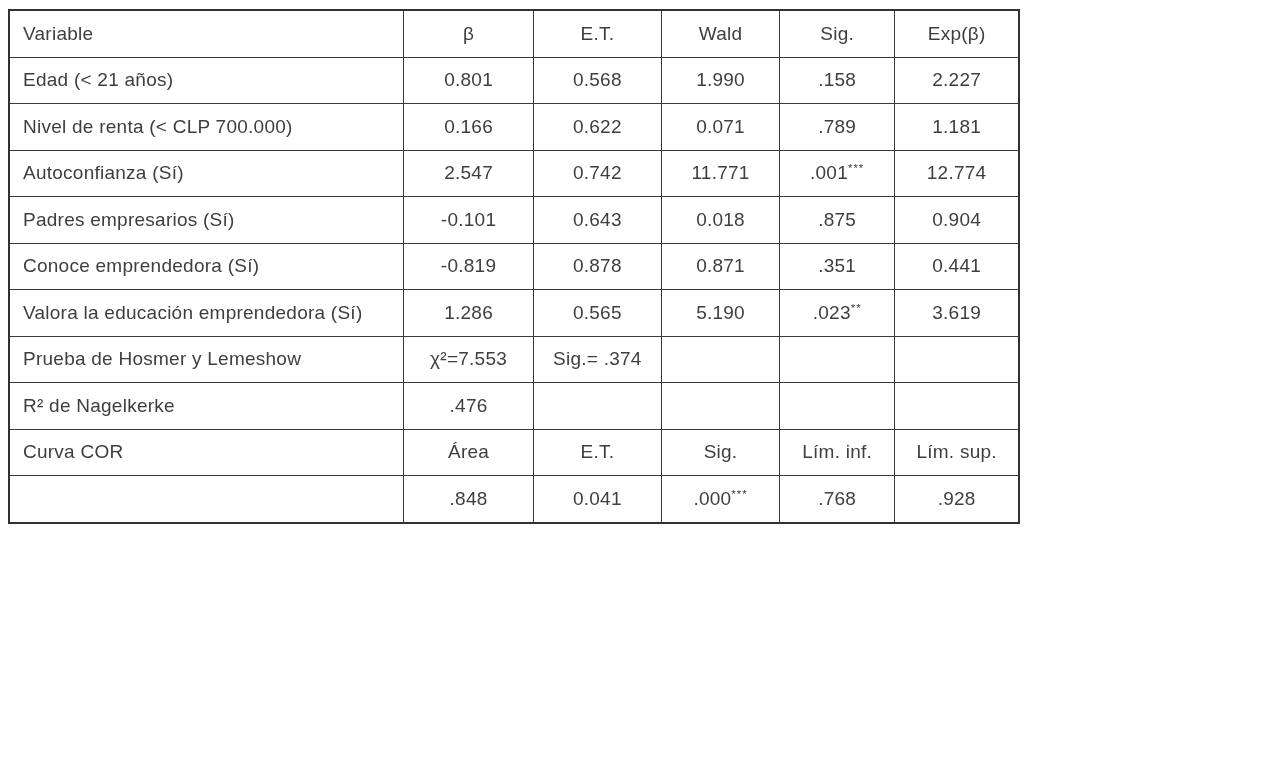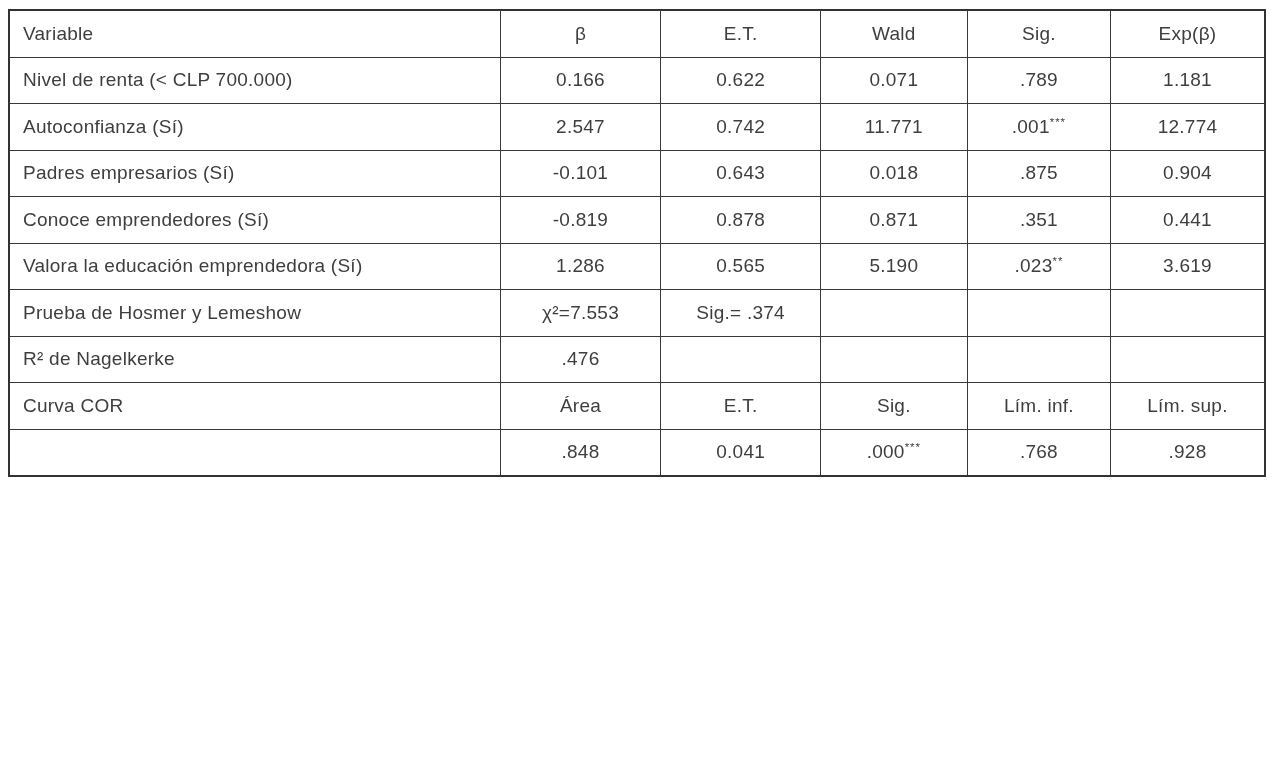--- a/index.html
+++ b/index.html
@@ -11,21 +11,21 @@
     width: 1274px;
     height: 773px;
     overflow: hidden;
     font-family: "Liberation Sans", "DejaVu Sans", sans-serif;
     color: #3e3e3e;
   }
   .wrap {
     padding: 9px 8px;
   }
   table.stat {
-    width: 1258px;
+    width: 1012px;
     border-collapse: collapse;
     table-layout: fixed;
     border: 2.5px solid #323232;
   }
   col.c0 { width: 39.1%; }
   col.c1 { width: 12.8%; }
   col.c2 { width: 12.7%; }
   col.c3 { width: 11.7%; }
   col.c4 { width: 11.4%; }
   col.c5 { width: 12.3%; }
@@ -72,20 +72,28 @@
         <th class="var">Variable</th>
         <th class="num">β</th>
         <th class="num">E.T.</th>
         <th class="num">Wald</th>
         <th class="num">Sig.</th>
         <th class="num">Exp(β)</th>
       </tr>
     </thead>
     <tbody>
       <tr>
+        <td class="var">Edad (&lt; 21 años)</td>
+        <td class="num">0.801</td>
+        <td class="num">0.568</td>
+        <td class="num">1.990</td>
+        <td class="num">.158</td>
+        <td class="num">2.227</td>
+      </tr>
+      <tr>
         <td class="var">Nivel de renta (&lt; CLP 700.000)</td>
         <td class="num">0.166</td>
         <td class="num">0.622</td>
         <td class="num">0.071</td>
         <td class="num">.789</td>
         <td class="num">1.181</td>
       </tr>
       <tr>
         <td class="var">Autoconfianza (Sí)</td>
         <td class="num">2.547</td>
@@ -96,21 +104,21 @@
       </tr>
       <tr>
         <td class="var">Padres empresarios (Sí)</td>
         <td class="num">-0.101</td>
         <td class="num">0.643</td>
         <td class="num">0.018</td>
         <td class="num">.875</td>
         <td class="num">0.904</td>
       </tr>
       <tr>
-        <td class="var">Conoce emprendedores (Sí)</td>
+        <td class="var">Conoce emprendedora (Sí)</td>
         <td class="num">-0.819</td>
         <td class="num">0.878</td>
         <td class="num">0.871</td>
         <td class="num">.351</td>
         <td class="num">0.441</td>
       </tr>
       <tr>
         <td class="var">Valora la educación emprendedora (Sí)</td>
         <td class="num">1.286</td>
         <td class="num">0.565</td>

